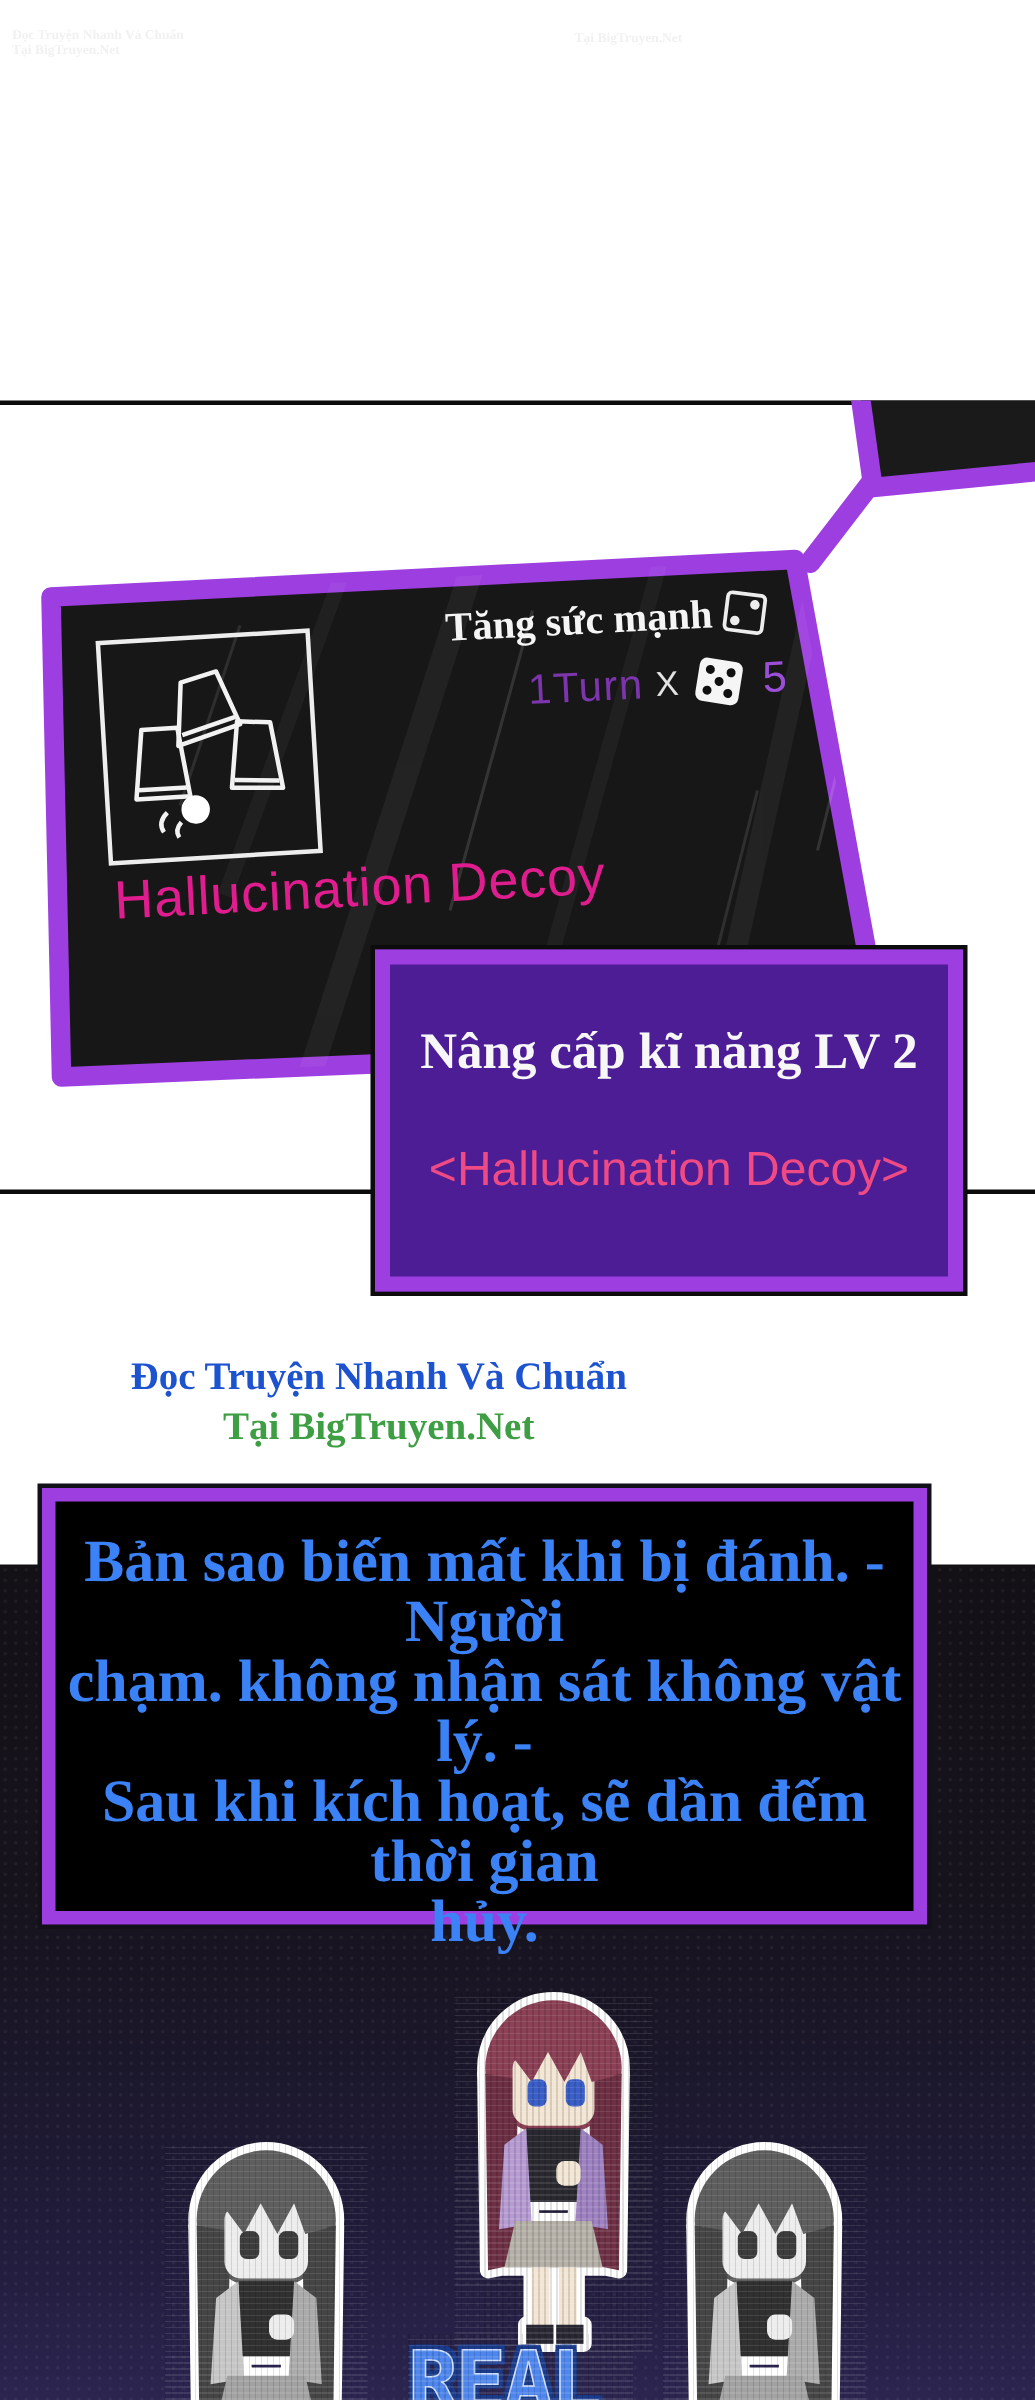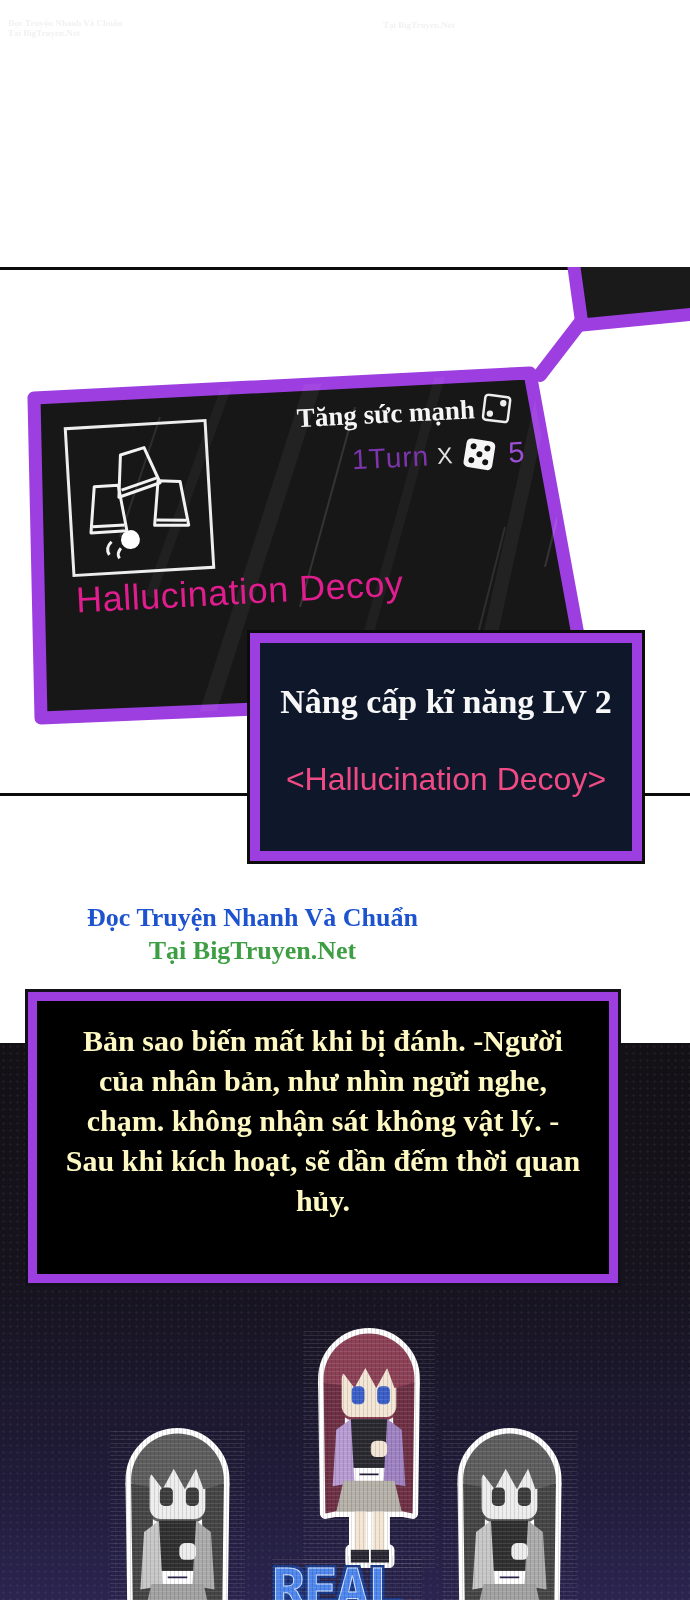--- a/index.html
+++ b/index.html
@@ -19,21 +19,21 @@
               font-family:"Liberation Serif","DejaVu Serif",serif;font-weight:bold;
               font-size:27px;white-space:nowrap;}
   .mini-dice{left:481px;top:393px;width:32px;height:32px;}
   .turn-row{left:352px;top:436px;display:flex;align-items:center;gap:8px;white-space:nowrap;}
   .turn-count{color:#7d35ad;font-size:28px;letter-spacing:1px;}
   .turn-x{color:#e3e3e3;font-size:23px;}
   .dice-val{color:#9b4fd6;font-size:29px;}
   .skill-name{left:76px;top:571px;color:#e01d8e;font-size:36px;white-space:nowrap;
               transform:rotate(-3deg);letter-spacing:0.5px;}
   
-  .upgrade-box{left:250px;top:633px;width:372px;height:208px;background:#0f172a;
+  .upgrade-box{left:250px;top:633px;width:372px;height:208px;background:#4c1d95;
                border:10px solid #9d3fe0;box-shadow:0 0 0 3px #0c0c0c;
                display:flex;flex-direction:column;align-items:center;}
   .upgrade-title{margin-top:40px;color:#f7f7f7;font-size:34px;font-weight:bold;
                  font-family:"Liberation Serif","DejaVu Serif",serif;white-space:nowrap;}
   .upgrade-skill{margin-top:40px;color:#ef4a84;font-size:32px;white-space:nowrap;text-align:center;}
   
   .credit{left:0;top:901px;width:505px;text-align:center;
           font-family:"Liberation Serif","DejaVu Serif",serif;font-weight:bold;
           font-size:26px;line-height:33px;}
   .credit-1{color:#1d53cf;}
@@ -41,21 +41,21 @@
   
   .dark-section{left:0;top:1043px;width:690px;height:557px;
       background-image:
         radial-gradient(rgba(255,255,255,0.05) 1px, transparent 1.4px),
         linear-gradient(180deg,#131016 0%,#16131d 40%,#201b38 78%,#2b2550 100%);
       background-size:7px 7px,100% 100%;}
   
   .desc-box{left:28px;top:992px;width:572px;height:273px;background:#000;
             border:9px solid #9d3fe0;box-shadow:0 0 0 3px #121119;
             text-align:center;}
-  .desc-text{margin-top:20px;color:#fef9c3;font-size:30px;line-height:40px;font-weight:bold;
+  .desc-text{margin-top:20px;color:#3b82f6;font-size:40px;line-height:40px;font-weight:bold;
              font-family:"Liberation Serif","DejaVu Serif",serif;}
   
   .girl{overflow:visible;}
   .pixel-grid{background-image:
       repeating-linear-gradient(0deg, rgba(255,255,255,0.10) 0 1px, transparent 1px 4px),
       repeating-linear-gradient(90deg, rgba(0,0,0,0.12) 0 1px, transparent 1px 4px);}
   
   .real-label{left:272px;top:1556px;width:160px;color:#4d86ee;font-size:56px;font-weight:bold;
       font-family:"DejaVu Sans Mono","Liberation Mono",monospace;letter-spacing:-2px;
       -webkit-text-stroke:1px #cfe0ff;
@@ -152,23 +152,22 @@
 <div class="abs credit">
   <div class="credit-1">Đọc Truyện Nhanh Và Chuẩn</div>
   <div class="credit-2">Tại BigTruyen.Net</div>
 </div>
 
 <div class="abs dark-section"></div>
 
 <div class="abs desc-box">
   <div class="desc-text">
     <div>Bản sao biến mất khi bị đánh. -Người</div>
-    <div>của nhân bản, như nhìn ngửi nghe,</div>
     <div>chạm. không nhận sát không vật lý. -</div>
-    <div>Sau khi kích hoạt, sẽ dần đếm thời quan</div>
+    <div>Sau khi kích hoạt, sẽ dần đếm thời gian</div>
     <div>hủy.</div>
   </div>
 </div>
 
 <div class="abs girl" style="left:110px;top:1428px;width:135px;height:245px;"><svg width="100%" height="100%" viewBox="0 0 72 132" style="overflow:visible">
     <g stroke="#ffffff" stroke-width="6" fill="#ffffff" stroke-linejoin="round">
     <ellipse cx="36" cy="28" rx="25" ry="25" fill="#5e5e5e"></ellipse>
     <polygon points="11,30 23,32 22,100 12,102" fill="#454545"></polygon>
     <polygon points="61,30 49,32 50,100 60,102" fill="#454545"></polygon>
     <rect x="21" y="22" width="30" height="27" rx="6" fill="#ededed"></rect>

